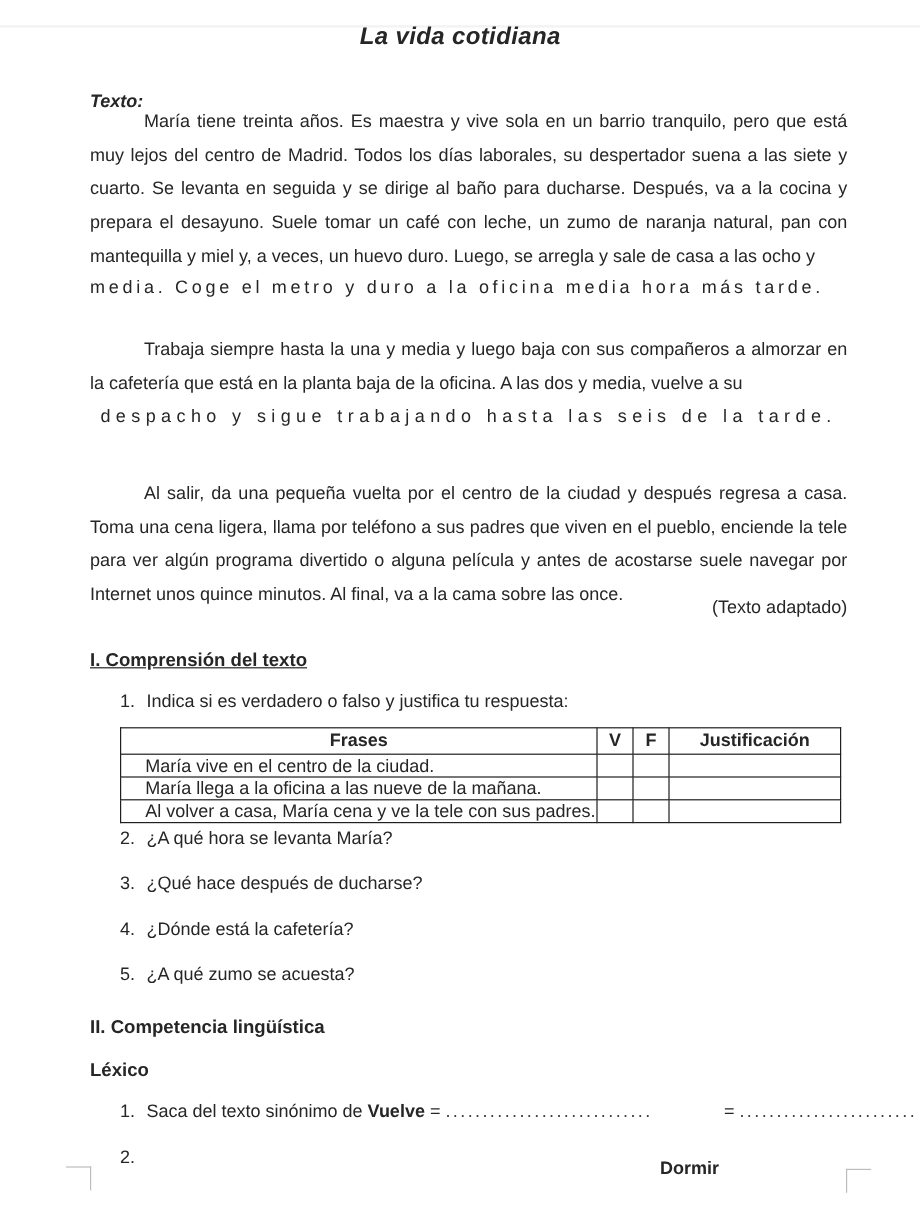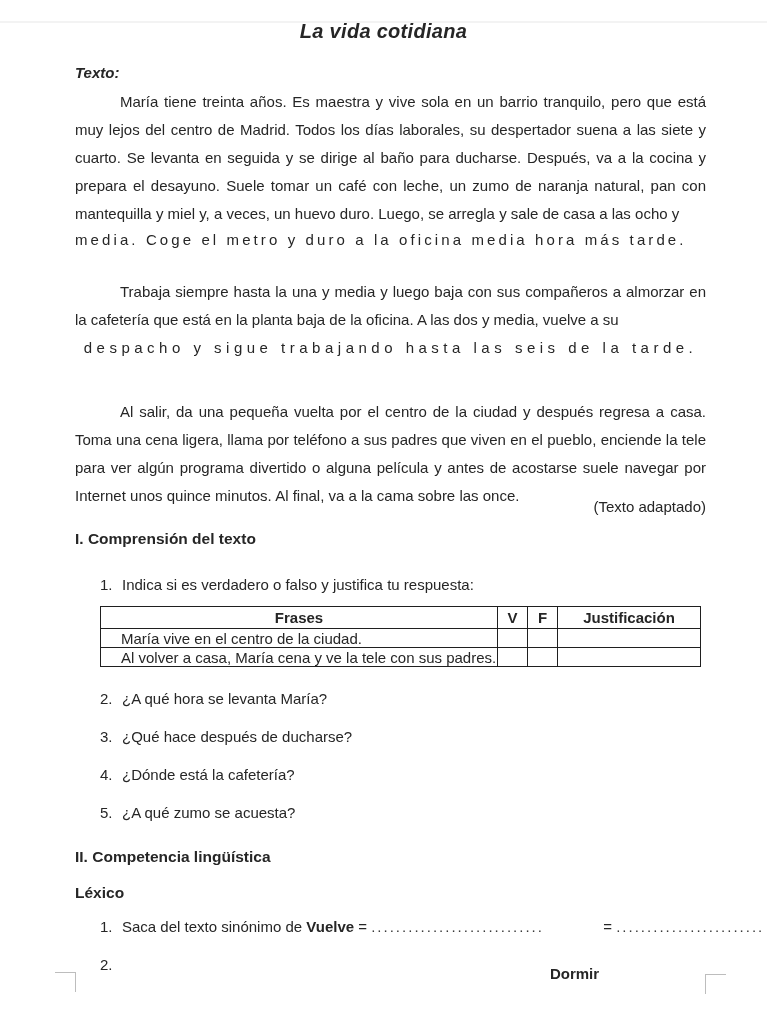--- a/index.html
+++ b/index.html
@@ -9,39 +9,39 @@
     font-family:"Liberation Sans", sans-serif;
     color:#262626; font-size:15px;
   }
   .edge-line { position:absolute; top:21px; left:0; width:767px; height:2px; background:#f3f3f3; }
   .title {
     position:absolute; top:20px; left:0; width:767px;
     text-align:center; font-size:20px; font-weight:bold; font-style:italic;
     letter-spacing:0.3px;
   }
   .texto-label {
-    position:absolute; top:64px; left:75px;
+    position:absolute; top:76px; left:75px;
     font-size:15px; font-weight:bold; font-style:italic;
   }
   .blk { position:absolute; left:75px; width:631px; }
   .body-para {
     text-align:justify; line-height:28px; font-size:15px;
   }
   .indent { text-indent:45px; }
   .spread-line { white-space:nowrap; line-height:28px; overflow:hidden; }
   .spread-a { letter-spacing:3.1px; }
   .spread-b { letter-spacing:4.5px; }
   .p1  { top:88px; }
   .p1s { top:226px; }
   .p2  { top:278px; }
   .p2s { top:334px;text-align:center; }
   .p3  { top:368px;margin-top:30px; }
   .adapted { top:498px; text-align:right; }
   .heading { font-weight:bold; font-size:15.5px; }
-  .h1 { top:530px; }
+  .h1 { top:542px;text-decoration:underline; }
   .h2 { top:848px; }
   .h3 { top:884px; }
   .list-item { display:flex; line-height:18px; }
   .list-item .num { width:22px; flex:0 0 22px; margin-left:25px; }
   .q1  { top:576px; }
   .q2  { top:690px; }
   .q3  { top:728px; }
   .q4  { top:766px; }
   .q5  { top:804px; }
   .lex1 { top:918px; }
@@ -108,20 +108,26 @@
       </tr>
     </thead>
     <tbody>
       <tr>
         <td class="frase">María vive en el centro de la ciudad.</td>
         <td></td>
         <td></td>
         <td></td>
       </tr>
       <tr>
+        <td class="frase">María llega a la oficina a las nueve de la mañana.</td>
+        <td></td>
+        <td></td>
+        <td></td>
+      </tr>
+      <tr>
         <td class="frase">Al volver a casa, María cena y ve la tele con sus padres.</td>
         <td></td>
         <td></td>
         <td></td>
       </tr>
     </tbody>
   </table>
 
   <div class="blk list-item q2">
     <span class="num">2.</span>

